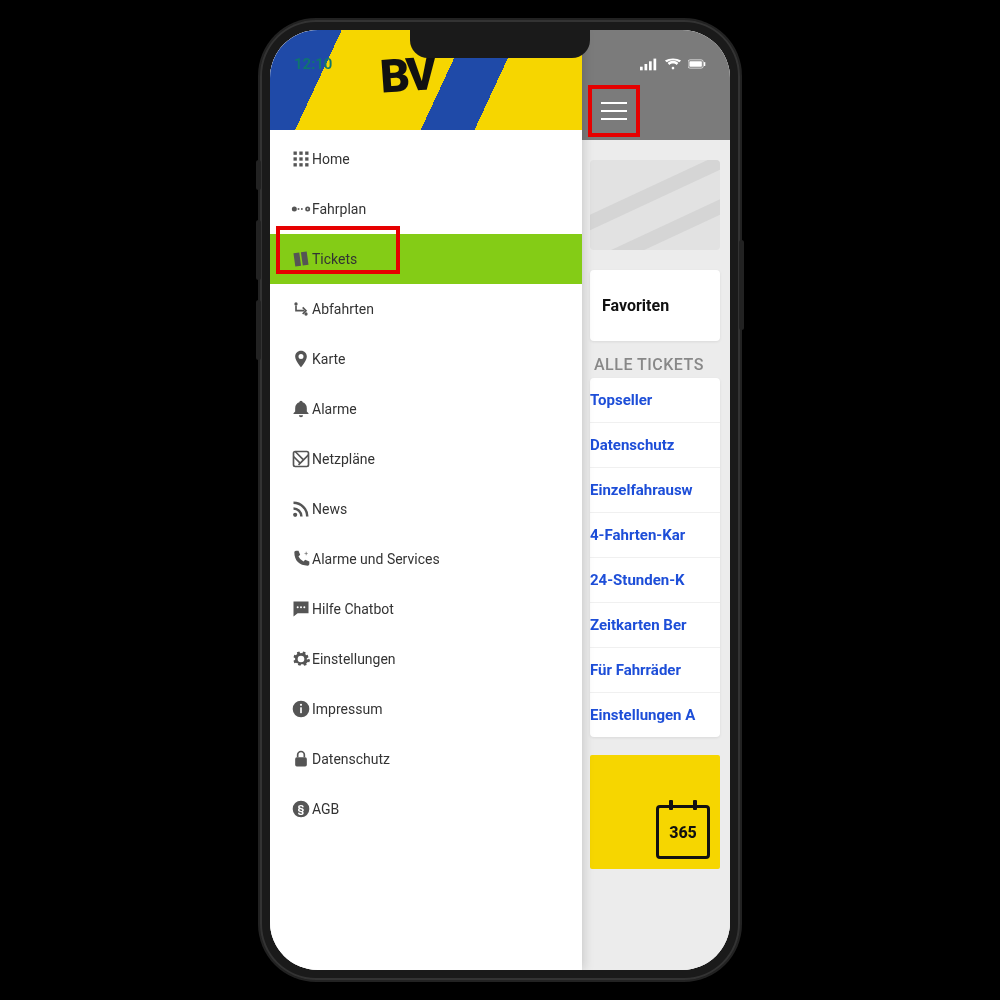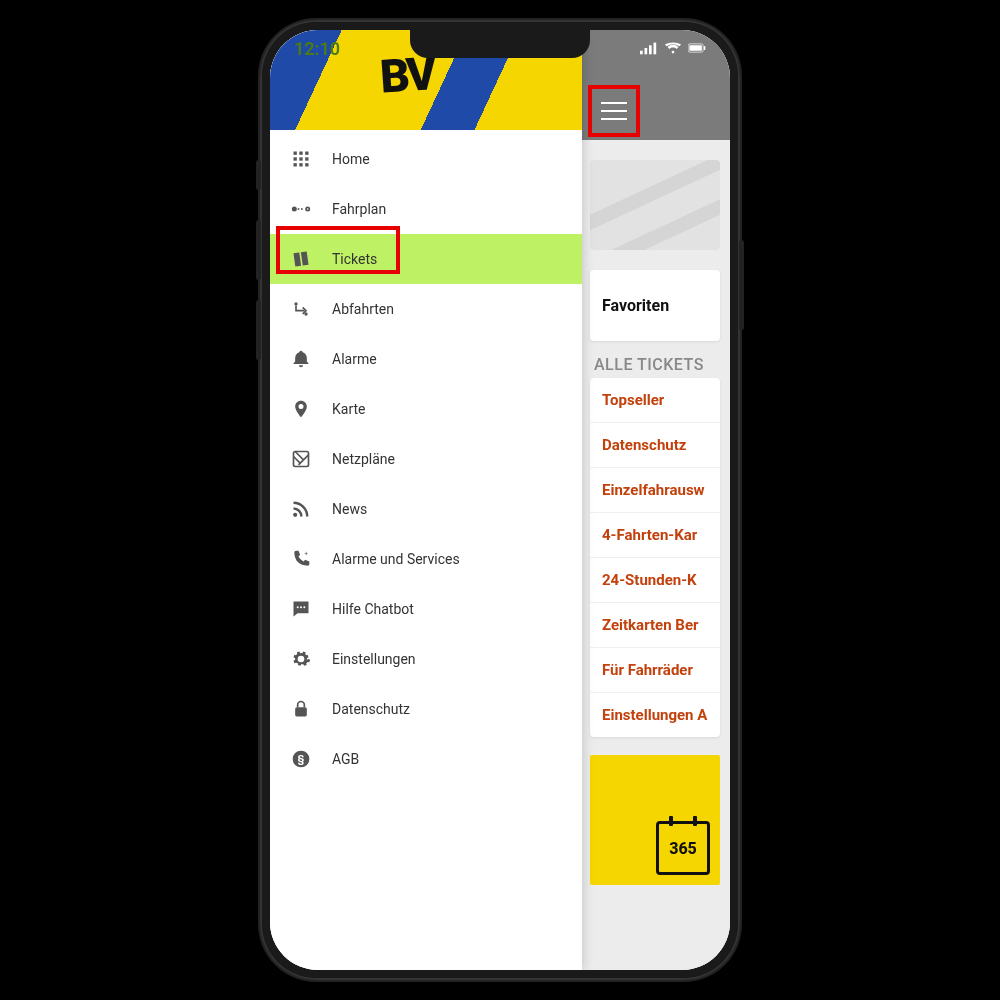--- a/index.html
+++ b/index.html
@@ -68,26 +68,26 @@
     background:#fff; border-radius:4px; padding:26px 12px;
     margin-bottom:10px; box-shadow:0 1px 3px rgba(0,0,0,.08);
     font-weight:700; font-size:16px; color:#111;
   }
   .sect-label {
     font-size:16px; color:#888; letter-spacing:.5px;
     margin:14px 4px 4px; font-weight:500;
   }
   .list { background:#fff; border-radius:4px; box-shadow:0 1px 3px rgba(0,0,0,.08); }
   .list-item {
-    padding:13px 12px; font-weight:700; font-size:15px; color:#c2410c;
+    padding:13px 0; font-weight:700; font-size:15px; color:#1d4ed8;
     border-bottom:1px solid #f0f0f0; white-space:nowrap; overflow:hidden;
   }
   .list-item:last-child{ border-bottom:none; }
   .promo {
-    margin-top:18px; background:#f6d600; height:130px; border-radius:2px;
+    margin-top:18px; background:#f6d600; height:114px; border-radius:2px;
     display:flex; align-items:flex-end; justify-content:flex-end; padding:10px;
   }
   .cal-icon {
     width:54px; height:54px; border:3px solid #111; border-radius:4px;
     display:flex; align-items:center; justify-content:center;
     font-weight:800; font-size:16px; color:#111; position:relative; background:#f6d600;
   }
   .cal-icon::before, .cal-icon::after {
     content:""; position:absolute; top:-8px; width:4px; height:10px; background:#111; border-radius:1px;
   }
@@ -103,32 +103,32 @@
   .drawer-header {
     height:100px; background:linear-gradient(115deg,#1f4aa8 0 20%,#f6d600 20% 55%,#1f4aa8 55% 70%,#f6d600 70% 100%);
     position:relative; overflow:hidden;
   }
   .drawer-header::after{
     content:"BV"; position:absolute; top:18px; left:110px;
     font-size:46px; font-weight:900; color:#111;
     transform:rotate(-4deg); letter-spacing:-3px;
   }
   .status-bar {
-    position:absolute; top:6px; left:0; right:0; height:24px;
+    position:absolute; top:22px; left:0; right:0; height:24px;
     display:flex; justify-content:space-between; align-items:center;
-    padding:0 24px; color:#4d7c0f; font-size:18px; font-weight:600; z-index:40;
+    padding:0 24px; color:#0f766e; font-size:15px; font-weight:600; z-index:40;
   }
   .status-right { display:flex; gap:6px; align-items:center; }
   .status-right svg { width:18px; height:14px; fill:#fff; }
   .nav { flex:1; overflow:auto; padding-top:4px; }
   .nav-item {
-    display:flex; align-items:center; gap:20px;
+    display:flex; align-items:center; 
     padding:14px 20px; font-size:14px; color:#333; cursor:pointer;
   }
-  .nav-item.selected { background:#bef264; }
+  .nav-item.selected { background:#84cc16; }
   .nav-item .ic { width:22px; height:22px; display:flex; align-items:center; justify-content:center; }
   .nav-item .ic svg { width:20px; height:20px; fill:#555; }
   .hl-box {
     position:absolute; border:4px solid #e60000; pointer-events:none; z-index:25;
   }
   .hl-tickets { top:196px; left:6px; width:124px; height:48px; }
 
 </style>
 </head>
 <body>
@@ -241,33 +241,33 @@
                 <path d="M6 8v6h10" fill="none" stroke="#555" stroke-width="2"></path>
                 <path d="M14 10l4 4-4 4" fill="none" stroke="#555" stroke-width="2"></path>
               </svg>
             </span>
           <span>Abfahrten</span>
         </div>
 
         <div class="nav-item">
           <span class="ic">
               <svg viewBox="0 0 24 24">
+                <path d="M12 2C8 2 5 5 5 9c0 5 7 13 7 13s7-8 7-13c0-4-3-7-7-7zm0 10a3 3 0 110-6 3 3 0 010 6z"></path>
+              </svg>
+            </span>
+          <span>Karte</span>
+        </div>
+
+        <div class="nav-item">
+          <span class="ic">
+              <svg viewBox="0 0 24 24">
                 <path d="M12 2a2 2 0 012 2c3 .9 5 3.6 5 7v4l2 2v1H3v-1l2-2v-4c0-3.4 2-6.1 5-7a2 2 0 012-2zm0 20a2.5 2.5 0 002.5-2.5h-5A2.5 2.5 0 0012 22z"></path>
               </svg>
             </span>
           <span>Alarme</span>
-        </div>
-
-        <div class="nav-item">
-          <span class="ic">
-              <svg viewBox="0 0 24 24">
-                <path d="M12 2C8 2 5 5 5 9c0 5 7 13 7 13s7-8 7-13c0-4-3-7-7-7zm0 10a3 3 0 110-6 3 3 0 010 6z"></path>
-              </svg>
-            </span>
-          <span>Karte</span>
         </div>
 
         <div class="nav-item">
           <span class="ic">
               <svg viewBox="0 0 24 24">
                 <rect x="3" y="3" width="18" height="18" rx="2" fill="none" stroke="#555" stroke-width="2"></rect>
                 <path d="M3 9l8 8M21 7L9 19M5 3l10 10" stroke="#555" stroke-width="2"></path>
               </svg>
             </span>
           <span>Netzpläne</span>
@@ -307,20 +307,30 @@
 
         <div class="nav-item">
           <span class="ic">
               <svg viewBox="0 0 24 24">
                 <path d="M12 8a4 4 0 100 8 4 4 0 000-8zm9 4l2 1-1 3-2-.5a8 8 0 01-1.7 1.7l.5 2-3 1-1-2a8 8 0 01-2.6 0l-1 2-3-1 .5-2A8 8 0 016 16.5L4 17l-1-3 2-1a8 8 0 010-2l-2-1 1-3 2 .5A8 8 0 017.5 6L7 4l3-1 1 2a8 8 0 012.6 0l1-2 3 1-.5 2A8 8 0 0118 7.5l2-.5 1 3-2 1a8 8 0 010 2z"></path>
               </svg>
             </span>
           <span>Einstellungen</span>
         </div>
 
+        <div class="nav-item">
+          <span class="ic">
+              <svg viewBox="0 0 24 24">
+                <circle cx="12" cy="12" r="10"></circle>
+                <rect x="11" y="10" width="2" height="7" fill="#fff"></rect>
+                <circle cx="12" cy="7" r="1.3" fill="#fff"></circle>
+              </svg>
+            </span>
+          <span>Impressum</span>
+        </div>
 
         <div class="nav-item">
           <span class="ic">
               <svg viewBox="0 0 24 24">
                 <rect x="5" y="10" width="14" height="11" rx="2"></rect>
                 <path d="M8 10V7a4 4 0 118 0v3" fill="none" stroke="#555" stroke-width="2"></path>
               </svg>
             </span>
           <span>Datenschutz</span>
         </div>

